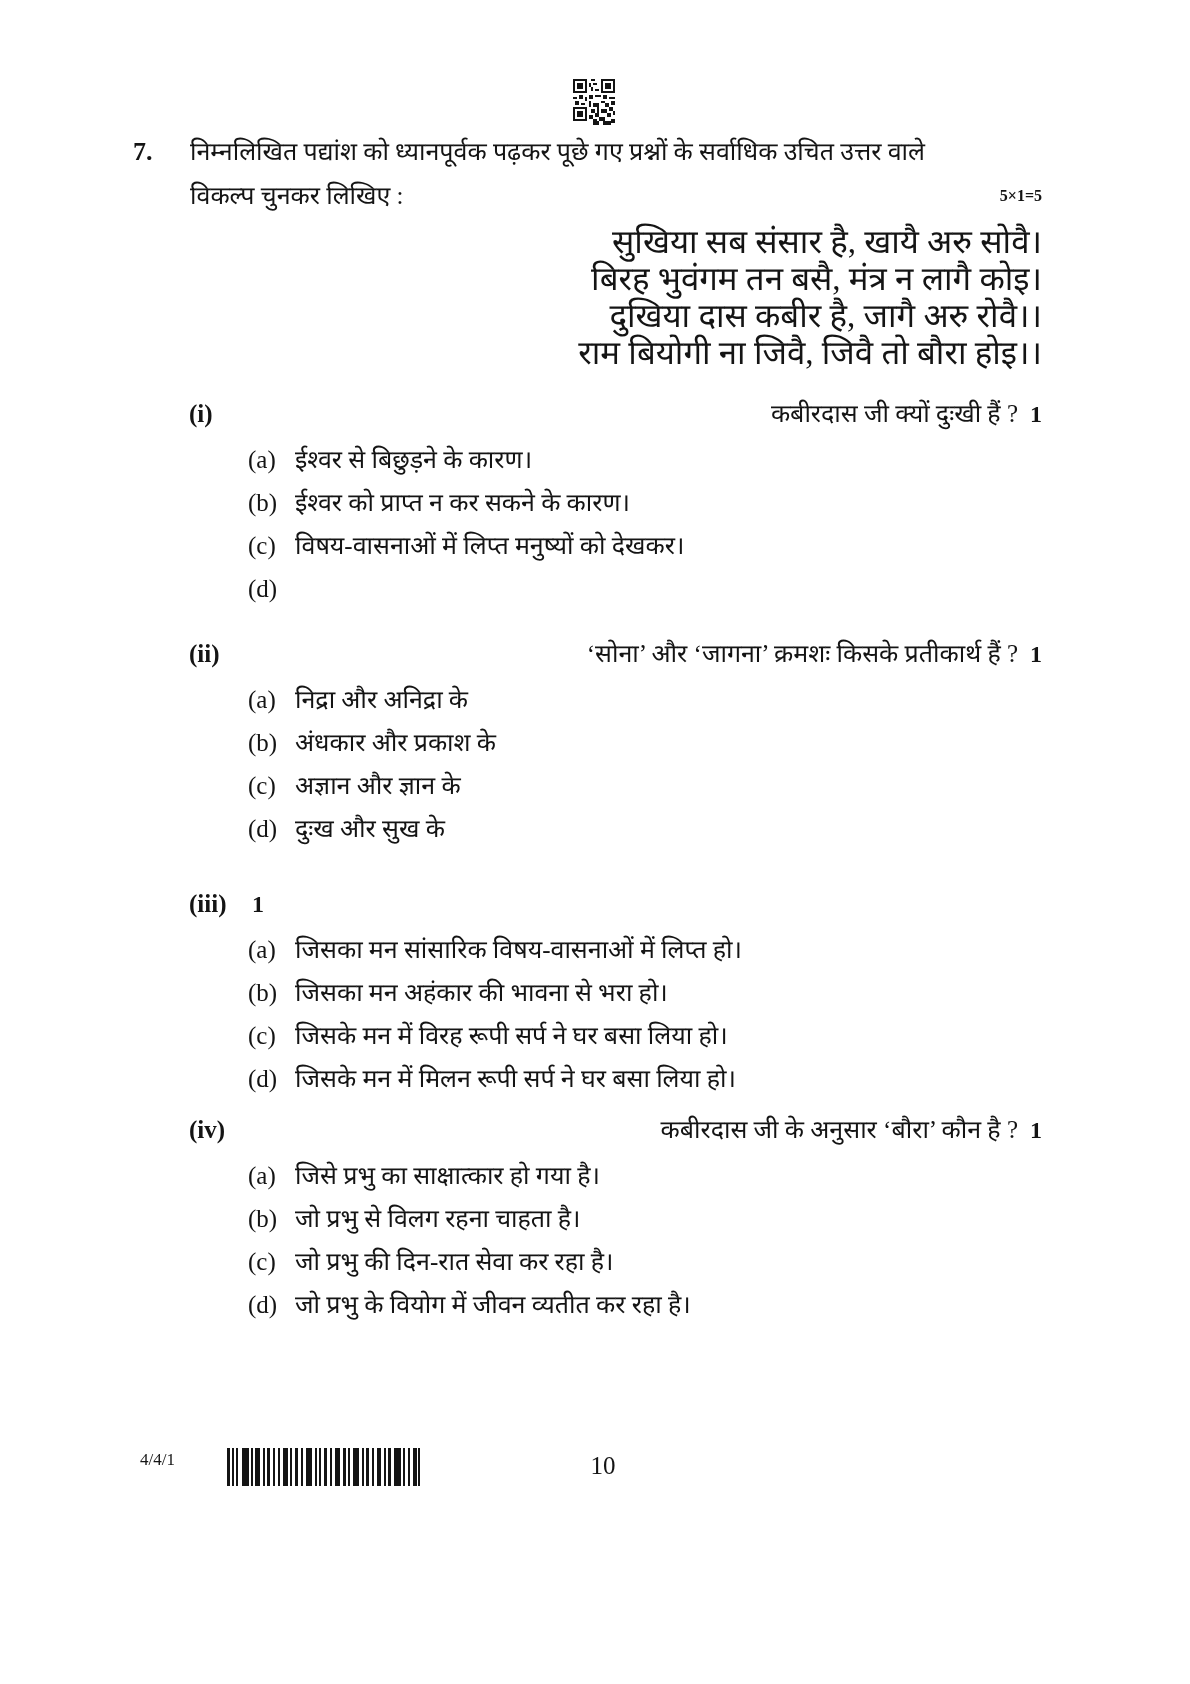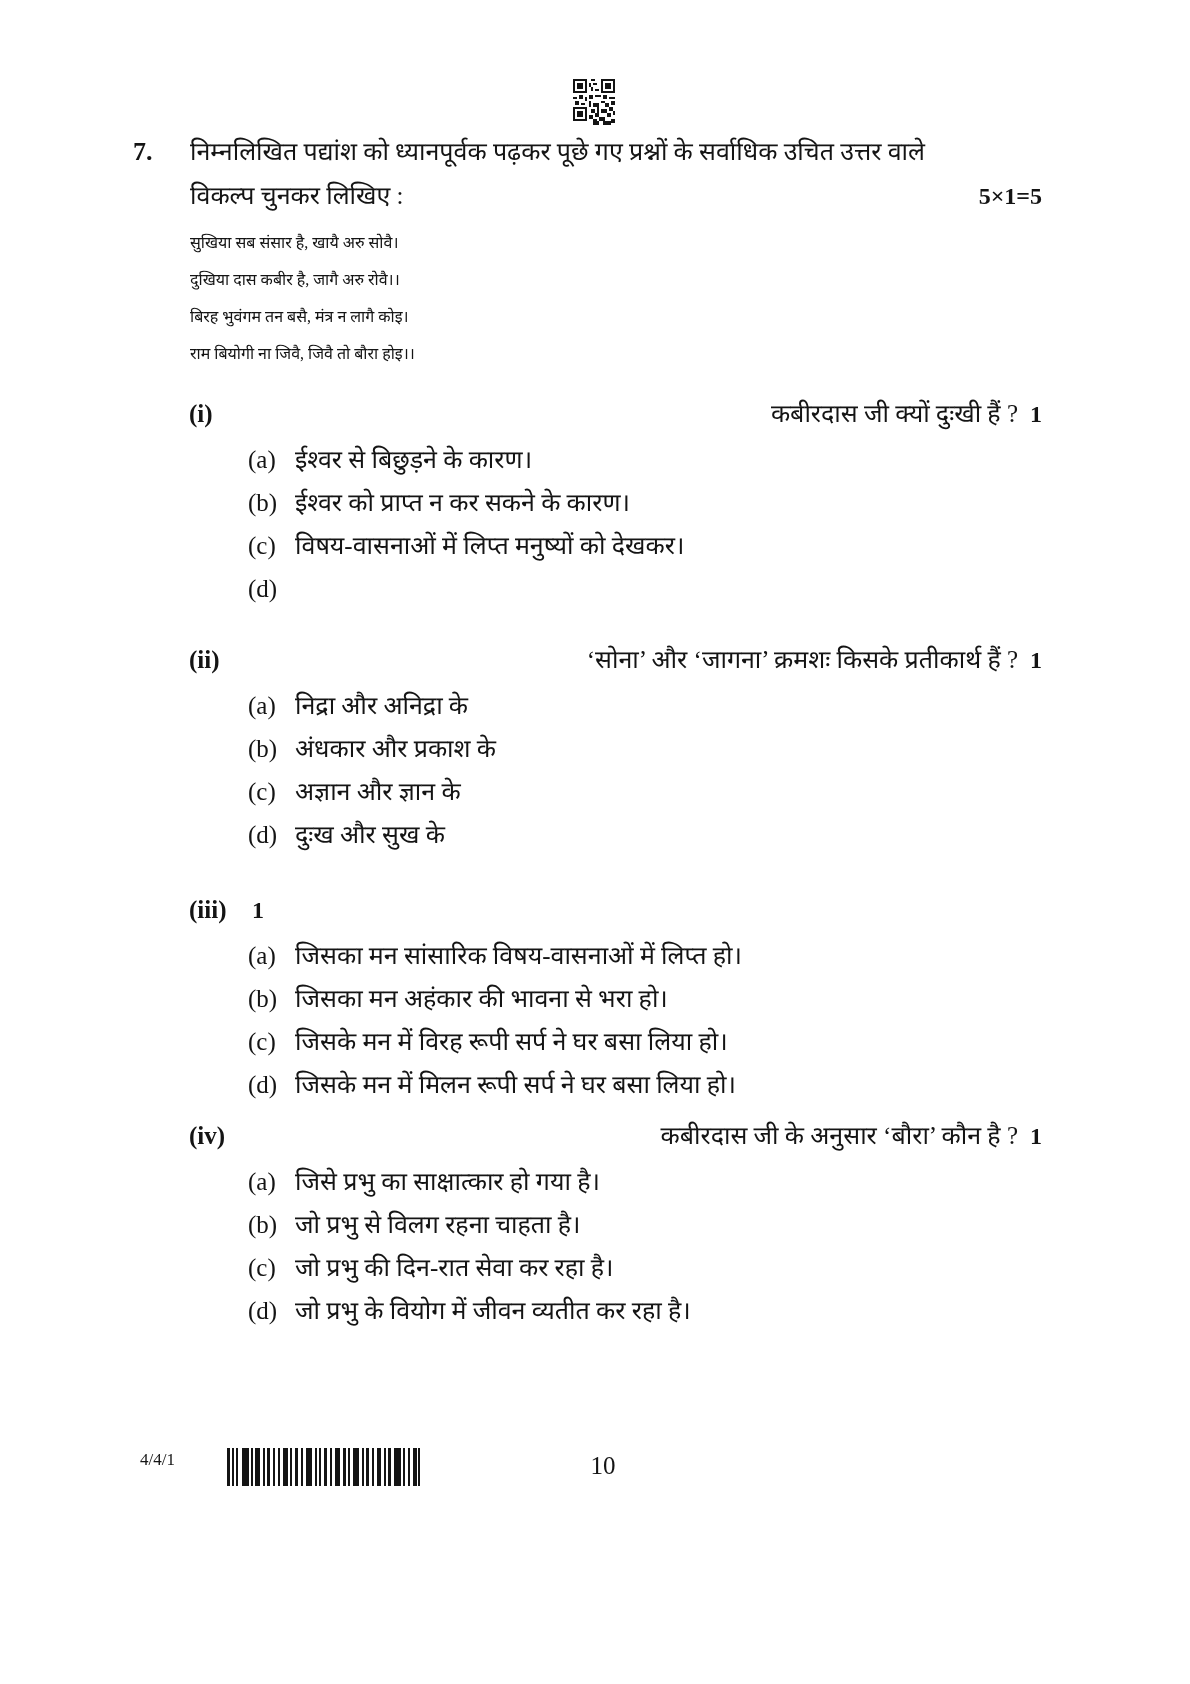--- a/index.html
+++ b/index.html
@@ -12,25 +12,25 @@
     color:#141414;
     overflow:hidden;
   }
   .qr{position:absolute;left:573px;top:78px;width:42px;height:47px;}
   .content{position:absolute;left:133px;top:130px;width:909px;}
   .hdr{display:flex;}
   .qnum{width:57px;font-weight:bold;font-size:26px;line-height:44px;}
   .hbody{flex:1;}
   .hline{font-size:25px;line-height:44px;}
   .hline2{display:flex;justify-content:space-between;}
-  .marks-total{font-weight:bold;font-size:24px;line-height:44px;}
+  .marks-total{font-weight:bold;font-size:16px;line-height:44px;}
   .poem{margin-left:57px;margin-top:6px;}
-  .poem-line{font-size:16px;line-height:37px;}
+  .poem-line{font-size:33px;line-height:37px;text-align:right;}
   .subq{margin-top:20px;}
-  .subq.m22{margin-top:28px;}
+  .subq.m22{margin-top:22px;}
   .subq.m18{margin-top:32px;}
   .subq.m12{margin-top:8px;}
   .subq-head{display:flex;height:46px;line-height:44px;font-size:25px;padding-left:56px;}
   .roman{width:51px;font-weight:bold;flex:none;}
   .subq-text{flex:1;text-align:right;}
   .marks{font-weight:bold;font-size:24px;margin-left:12px;flex:none;}
   .opt{display:flex;height:43px;line-height:43px;font-size:25px;padding-left:115px;}
   .opt-label{width:47px;flex:none;}
   .footer-code{position:absolute;left:140px;top:1450px;font-size:17px;}
   .barcode{position:absolute;left:227px;top:1448px;width:193px;height:38px;}
@@ -96,22 +96,22 @@
         <div class="hline">निम्नलिखित पद्यांश को ध्यानपूर्वक पढ़कर पूछे गए प्रश्नों के सर्वाधिक उचित उत्तर वाले</div>
         <div class="hline hline2">
           <span>विकल्प चुनकर लिखिए :</span>
           <span class="marks-total">5×1=5</span>
         </div>
       </div>
     </div>
 
     <div class="poem">
       <div class="poem-line">सुखिया सब संसार है, खायै अरु सोवै।</div>
+      <div class="poem-line">बिरह भुवंगम तन बसै, मंत्र न लागै कोइ।</div>
       <div class="poem-line">दुखिया दास कबीर है, जागै अरु रोवै।।</div>
-      <div class="poem-line">बिरह भुवंगम तन बसै, मंत्र न लागै कोइ।</div>
       <div class="poem-line">राम बियोगी ना जिवै, जिवै तो बौरा होइ।।</div>
     </div>
 
     <div class="subq">
       <div class="subq-head">
         <span class="roman">(i)</span>
         <span class="subq-text">कबीरदास जी क्यों दुःखी हैं ?</span>
         <span class="marks">1</span>
       </div>
       <div class="opt">

